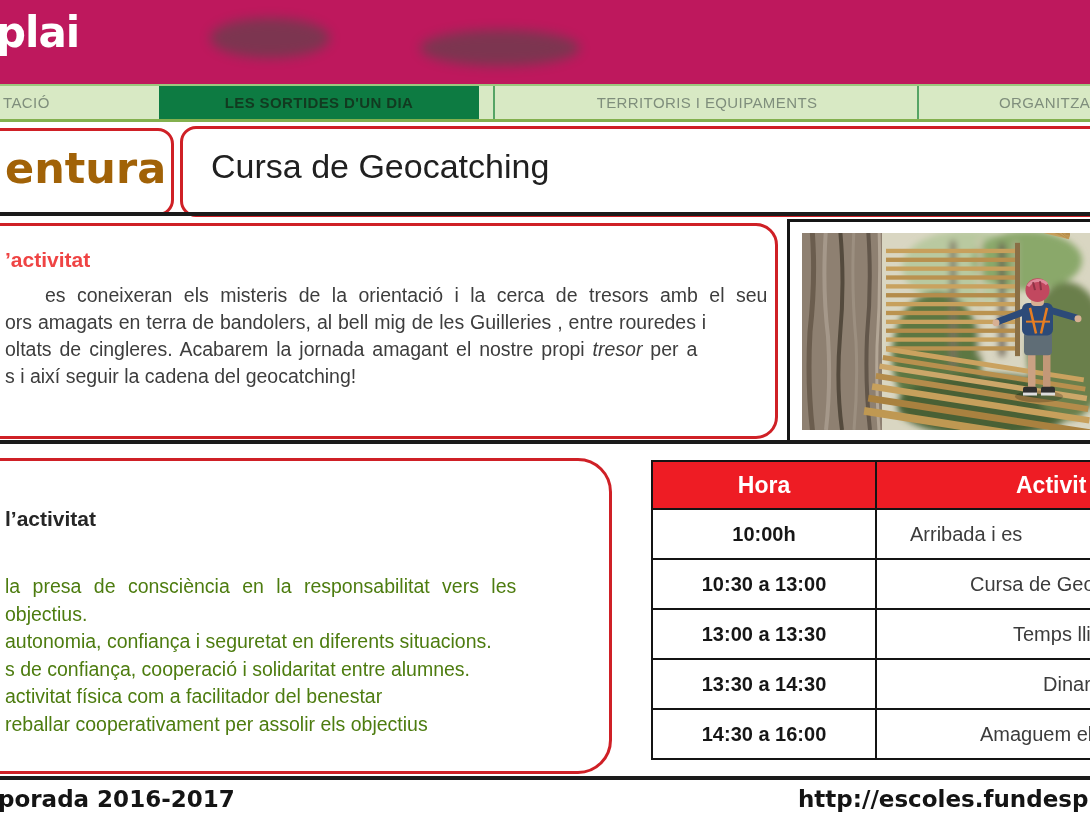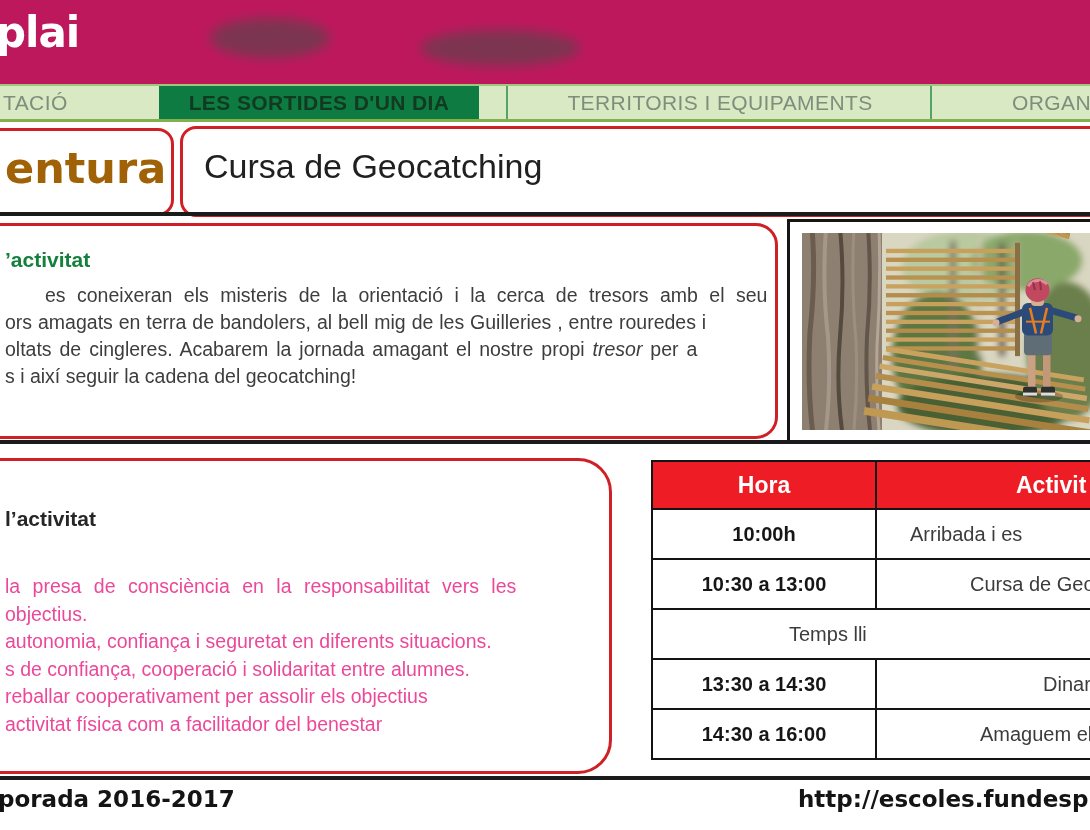--- a/index.html
+++ b/index.html
@@ -9,50 +9,50 @@
   }
   
   .top-header{position:absolute;left:0;top:0;width:1090px;height:84px;background:#be185d;overflow:hidden;}
   .logo{position:absolute;left:-4px;top:8px;color:#ffffff;font-family:"DejaVu Sans",sans-serif;
         font-weight:bold;font-size:42px;letter-spacing:-1px;}
   .hdr-blob{position:absolute;background:#046b39;opacity:.35;border-radius:50%;filter:blur(6px);}
   
   .nav{position:absolute;left:0;top:84px;width:1090px;height:33px;border-top:2px solid #9cc87e;
        border-bottom:3px solid #83b04e;background:#d8e9c4;}
   .tab{position:absolute;top:0;height:33px;display:flex;align-items:center;justify-content:center;
-       font-size:21px;color:#7f8e7c;letter-spacing:.4px;white-space:nowrap;overflow:hidden;}
+       font-size:15px;color:#7f8e7c;letter-spacing:.4px;white-space:nowrap;overflow:hidden;}
   .tab.light{background:#d8e9c4;}
   .tab.active{background:#0d7b42;color:#123a20;font-weight:bold;}
-  .tab-sep{border-left:2px solid #56a465;margin-left:13px;}
+  .tab-sep{border-left:2px solid #56a465;}
   
   .cat-box{position:absolute;left:-60px;top:128px;width:228px;height:82px;background:#fff;
            border:3px solid #cf2026;border-radius:16px;}
   .cat-box span{position:absolute;left:62px;top:12px;font-family:"DejaVu Sans",sans-serif;
                 font-weight:bold;font-size:43px;color:#a16207;white-space:nowrap;}
   .title-box{position:absolute;left:180px;top:126px;width:950px;height:85px;background:#fff;
              border:3px solid #cf2026;border-radius:16px;}
-  .title-box span{position:absolute;left:21px;top:18px;font-size:34px;color:#202020;white-space:nowrap;}
+  .title-box span{position:absolute;left:28px;top:18px;font-size:34px;color:#202020;white-space:nowrap;}
   .hrule{position:absolute;left:0;width:1090px;height:4px;background:#1b1b1b;}
   
   .desc-box{position:absolute;left:-60px;top:223px;width:832px;height:210px;background:#fff;
             border:3px solid #cf2026;border-radius:22px;overflow:hidden;}
   .desc-inner{position:absolute;left:62px;top:0;width:760px;height:100%;}
-  .box-heading{position:absolute;left:0;top:22px;font-weight:bold;font-size:21px;color:#15803d;white-space:nowrap;}
+  .box-heading{position:absolute;left:0;top:22px;font-weight:bold;font-size:21px;color:#ef4444;white-space:nowrap;}
   .desc-lines{position:absolute;left:0;top:56px;font-size:19.5px;color:#3d3d3d;line-height:27px;white-space:nowrap;}
   .ws6{word-spacing:6px;margin-left:40px;} .ws05{word-spacing:.5px;} .ws25{word-spacing:2.5px;} .ws7{word-spacing:7px;}
   
   .photo-frame{position:absolute;left:787px;top:219px;width:320px;height:225px;background:#fff;
                border:3px solid #151515;box-sizing:border-box;padding:11px 12px;}
   .photo-frame svg{display:block;width:100%;height:100%;}
   
   .obj-box{position:absolute;left:-60px;top:458px;width:666px;height:310px;background:#fff;
            border:3px solid #cf2026;border-radius:34px;overflow:hidden;}
   .obj-inner{position:absolute;left:62px;top:0;width:600px;height:100%;}
   .obj-heading{position:absolute;left:0;top:46px;font-weight:bold;font-size:21px;color:#262626;white-space:nowrap;}
-  .obj-lines{position:absolute;left:0;top:112px;font-size:19.5px;color:#ec4899;line-height:27.5px;white-space:nowrap;}
+  .obj-lines{position:absolute;left:0;top:112px;font-size:19.5px;color:#4d7c0f;line-height:27.5px;white-space:nowrap;}
   
   .schedule{position:absolute;left:651px;top:460px;width:560px;border:2px solid #141414;background:#fff;}
   .sched-header{display:flex;height:46px;background:#ee1c24;}
   .sh-time{width:222px;border-right:2px solid #141414;color:#fff;font-weight:bold;font-size:23px;
            display:flex;align-items:center;justify-content:center;}
   .sh-act{flex:1;color:#fff;font-weight:bold;font-size:23px;line-height:46px;padding-left:139px;white-space:nowrap;}
   .sched-row{display:flex;height:48px;border-top:2px solid #141414;}
   .sr-time{width:222px;border-right:2px solid #141414;font-weight:bold;font-size:20px;color:#161616;
            display:flex;align-items:center;justify-content:center;white-space:nowrap;}
   .sr-act{flex:1;font-size:20px;color:#3c3c3c;line-height:48px;white-space:nowrap;}
@@ -198,40 +198,41 @@
 <div class="hrule" style="top:440px;"></div>
 
 <div class="obj-box">
   <div class="obj-inner">
     <div class="obj-heading">l’activitat</div>
     <div class="obj-lines">
       <div class="ws7">la presa de consciència en la responsabilitat vers les</div>
       <div>objectius.</div>
       <div>autonomia, confiança i seguretat en diferents situacions.</div>
       <div>s de confiança, cooperació i solidaritat entre alumnes.</div>
+      <div>activitat física com a facilitador del benestar</div>
       <div>reballar cooperativament per assolir els objectius</div>
-      <div>activitat física com a facilitador del benestar</div>
     </div>
   </div>
 </div>
 
 <div class="schedule">
   <div class="sched-header">
     <div class="sh-time">Hora</div>
     <div class="sh-act">Activit</div>
   </div>
   <div class="sched-row">
     <div class="sr-time">10:00h</div>
     <div class="sr-act" style="padding-left:33px;">Arribada i es</div>
   </div>
   <div class="sched-row">
     <div class="sr-time">10:30 a 13:00</div>
     <div class="sr-act" style="padding-left:93px;">Cursa de Geo</div>
   </div>
   <div class="sched-row">
+    <div class="sr-time">13:00 a 13:30</div>
     <div class="sr-act" style="padding-left:136px;">Temps lli</div>
   </div>
   <div class="sched-row">
     <div class="sr-time">13:30 a 14:30</div>
     <div class="sr-act" style="padding-left:166px;">Dinar</div>
   </div>
   <div class="sched-row">
     <div class="sr-time">14:30 a 16:00</div>
     <div class="sr-act" style="padding-left:103px;">Amaguem el</div>
   </div>

